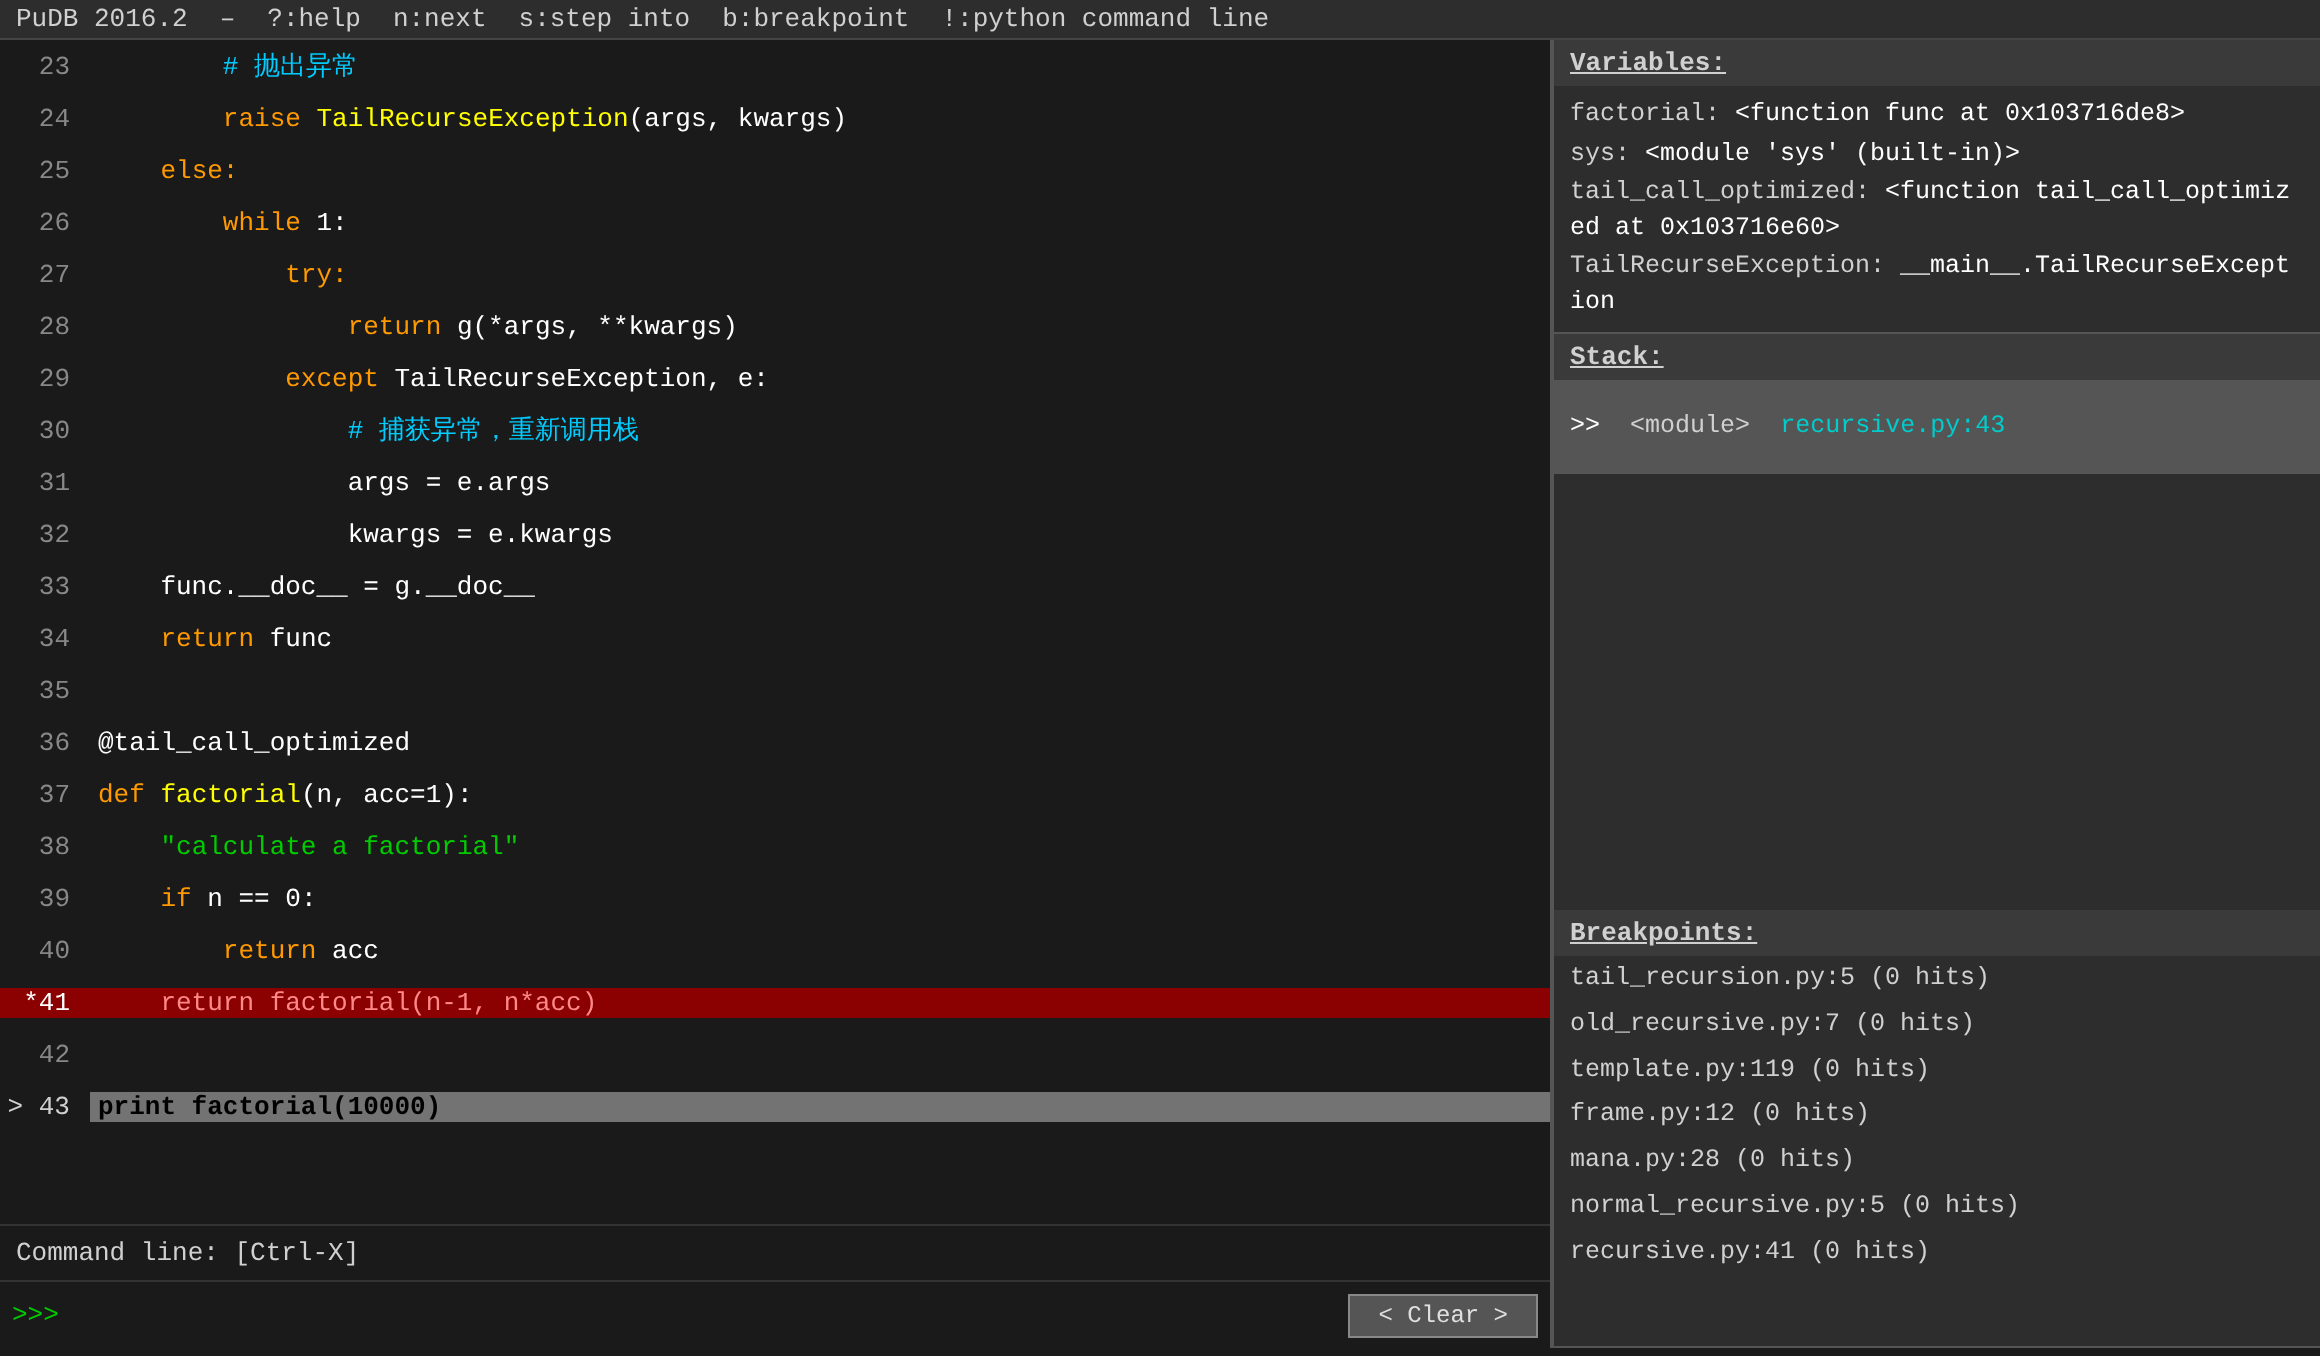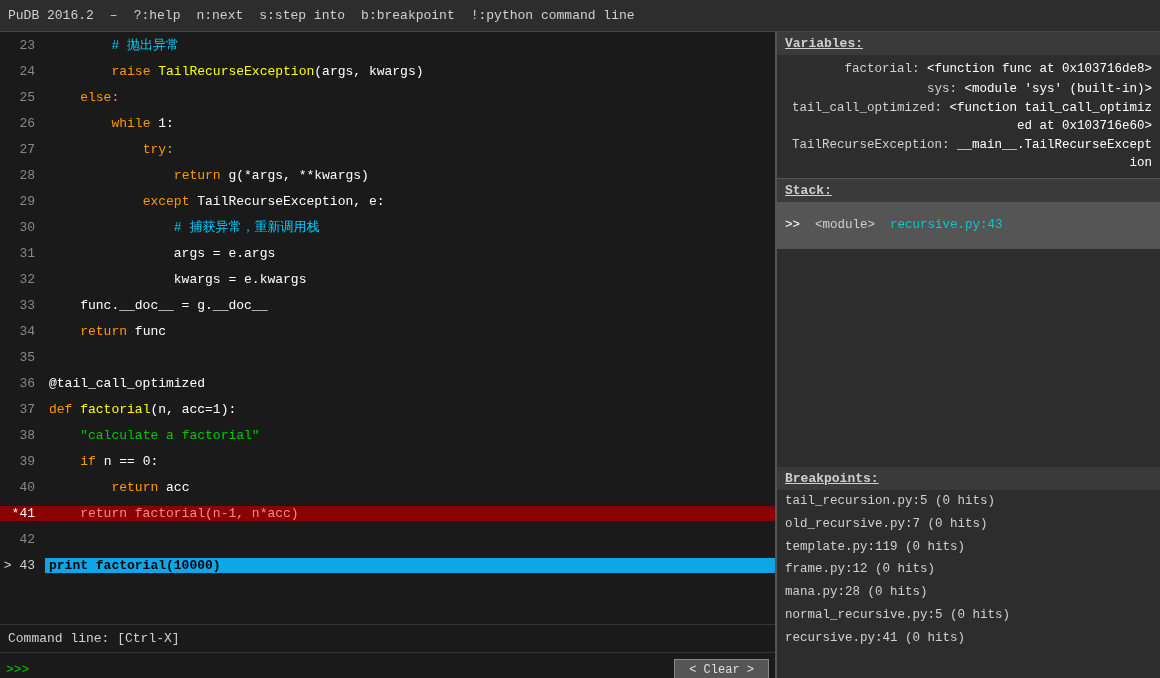--- a/index.html
+++ b/index.html
@@ -11,21 +11,21 @@
       font-size: 13px;
       overflow: hidden;
     }
 
     
     #menubar {
       background: #2d2d2d;
       color: #d0d0d0;
       padding: 3px 8px;
       font-size: 13px;
-      height: 32px;
+      height: 20px;
       display: flex;
       align-items: center;
       gap: 16px;
       border-bottom: 1px solid #444;
     }
     #menubar span { color: #d0d0d0; }
     #menubar .menu-item { cursor: pointer; }
 
     
     #main-layout {
@@ -139,21 +139,20 @@
       padding: 4px 8px;
       color: #d0d0d0;
       font-size: 12.5px;
     }
 
     .var-line {
       margin: 2px 0;
       line-height: 1.4;
       word-wrap: break-word;
       word-break: break-all;
-      text-align: right;
     }
     .var-name { color: #d0d0d0; }
     .var-value { color: #ffffff; font-weight: normal; }
 
     
     #stack-section {
       flex-shrink: 0;
     }
     .stack-line {
       padding: 16px 8px;
@@ -320,21 +319,21 @@
           <div class="line-content" style="background:#8b0000;color:#ff8888;">    return factorial(n-1, n*acc)</div>
         </div>
 
         <div class="code-line">
           <div class="line-num">42</div>
           <div class="line-content"></div>
         </div>
 
         <div class="code-line">
           <div class="line-num" style="background:#1a1a1a;color:#d0d0d0;">&gt;&nbsp;43</div>
-          <div class="line-content" style="background:#0ea5e9;color:#000000;font-weight:bold;">print factorial(10000)</div>
+          <div class="line-content" style="background:#737373;color:#000000;font-weight:bold;">print factorial(10000)</div>
         </div>
 
       </div>
     </div>
 
     <div id="command-line-bar">
       <span>Command line: [Ctrl-X]</span>
     </div>
 
     <div id="bottom-row">

